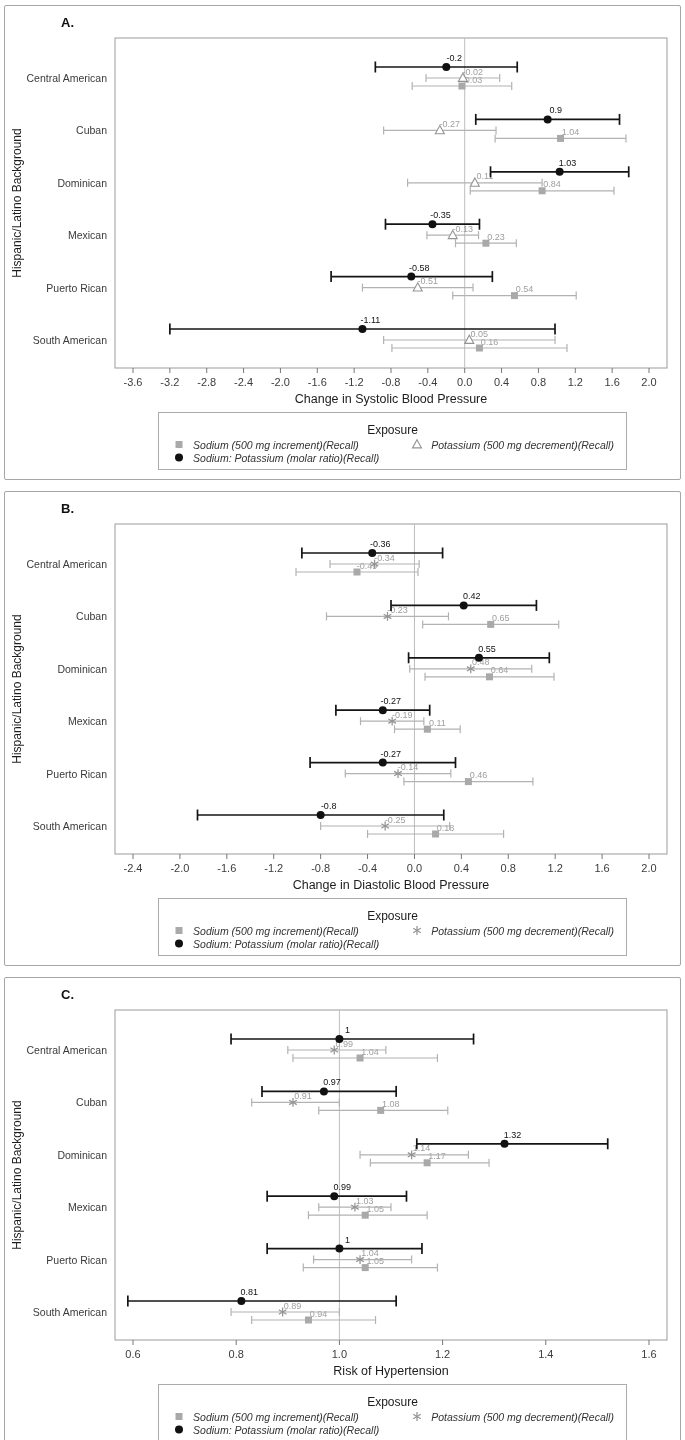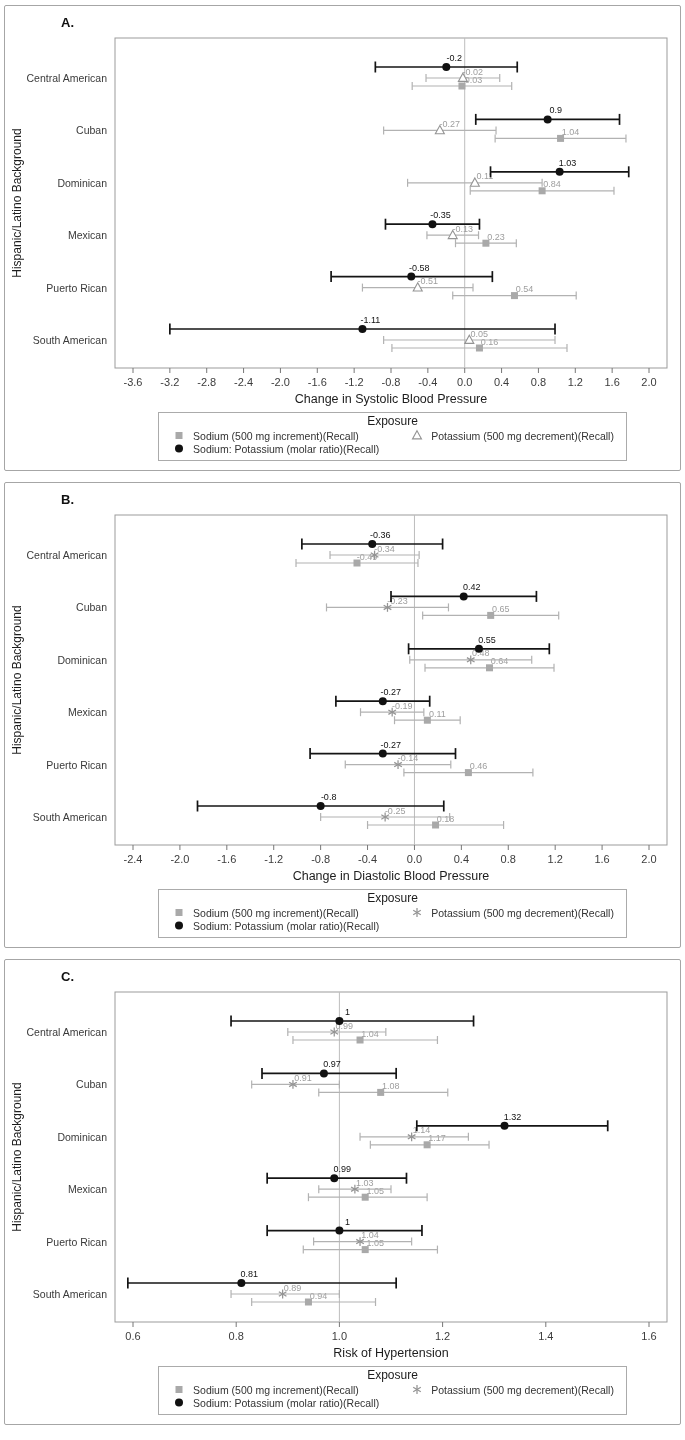--- a/index.html
+++ b/index.html
@@ -4,22 +4,22 @@
 <style>
   html,body { margin:0; padding:0; background:#ffffff; }
   body { font-family:"Liberation Sans", sans-serif; color:#222; }
   .figure { display:flex; flex-direction:column; gap:11px; padding:5px 4px; width:685px; box-sizing:border-box; }
   .panel { border:1px solid #a6a6a6; border-radius:2px; background:#fff; padding:4px 4px 9px; box-sizing:border-box; }
   .plot-host { width:667px; }
   .plot-host svg { display:block; }
   svg text { font-family:"Liberation Sans", sans-serif; }
   .legend-wrap { display:flex; justify-content:center; margin-left:100px; margin-top:2px; }
   .legend { border:1px solid #ababab; padding:1px 12px 5px; background:#fff; }
-  .legend-title { text-align:center; font-size:12px; color:#1c1c1c; margin-bottom:1px; }
-  .legend-grid { display:grid; grid-template-columns:auto auto; column-gap:30px; row-gap:0px; }
+  .legend-title { text-align:center; font-size:12px; color:#1c1c1c; margin-bottom:1px;margin-top:9px; }
+  .legend-grid { display:grid; grid-template-columns:auto auto; column-gap:30px; row-gap:0px;font-style:italic; }
   .legend-item { display:flex; align-items:center; gap:6px; font-size:10.5px; color:#333; white-space:nowrap; }
 </style>
 </head>
 <body>
 
 <main class="figure">
 
   <section class="panel">
     <div class="plot-host">
         <svg width="667" height="400" viewBox="0 0 667 400">

